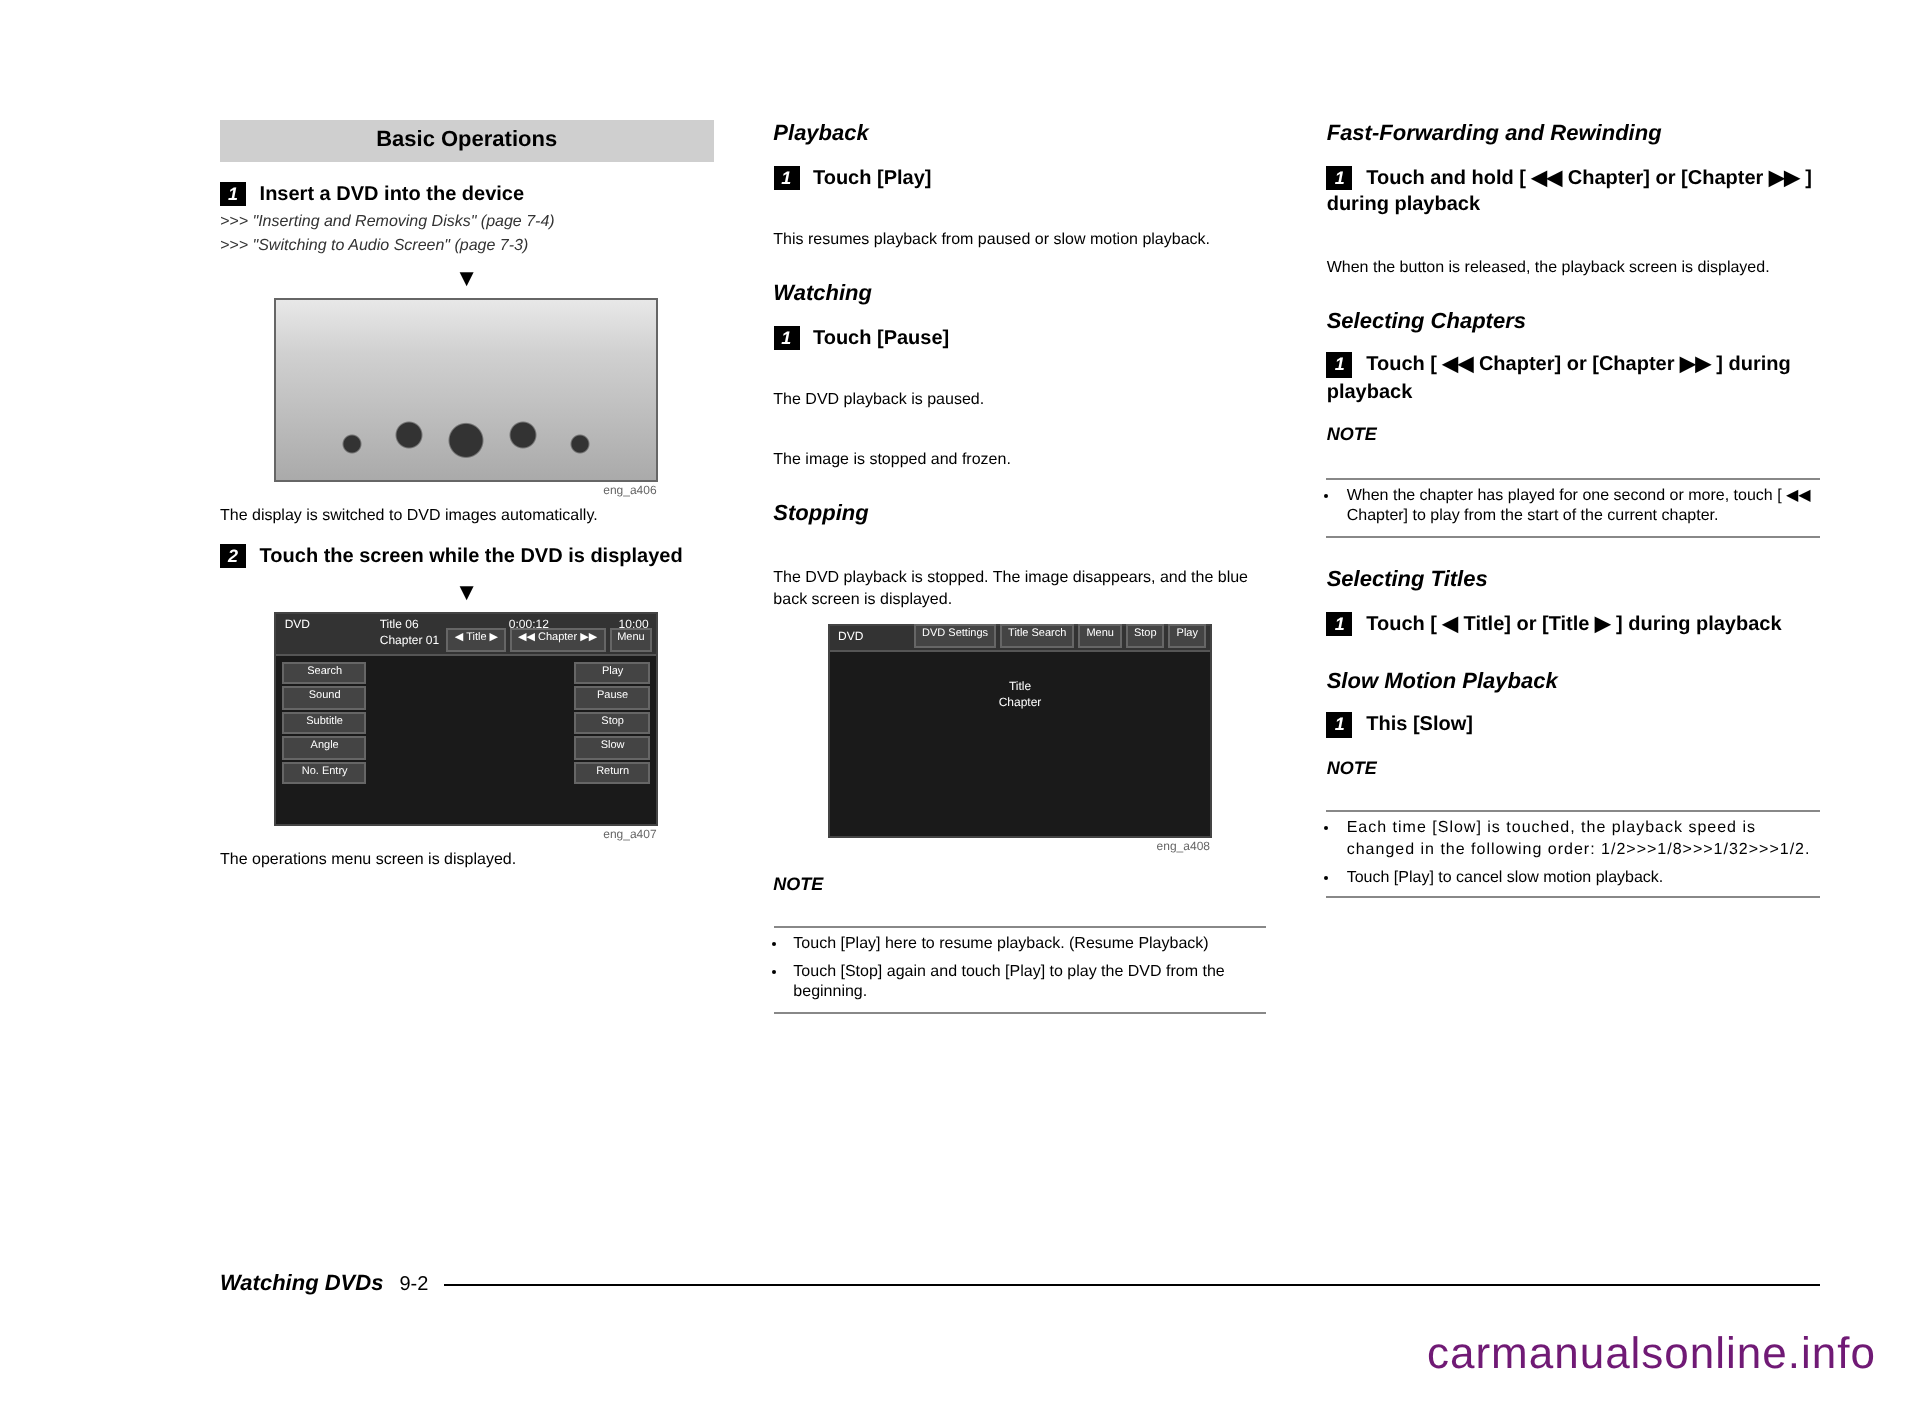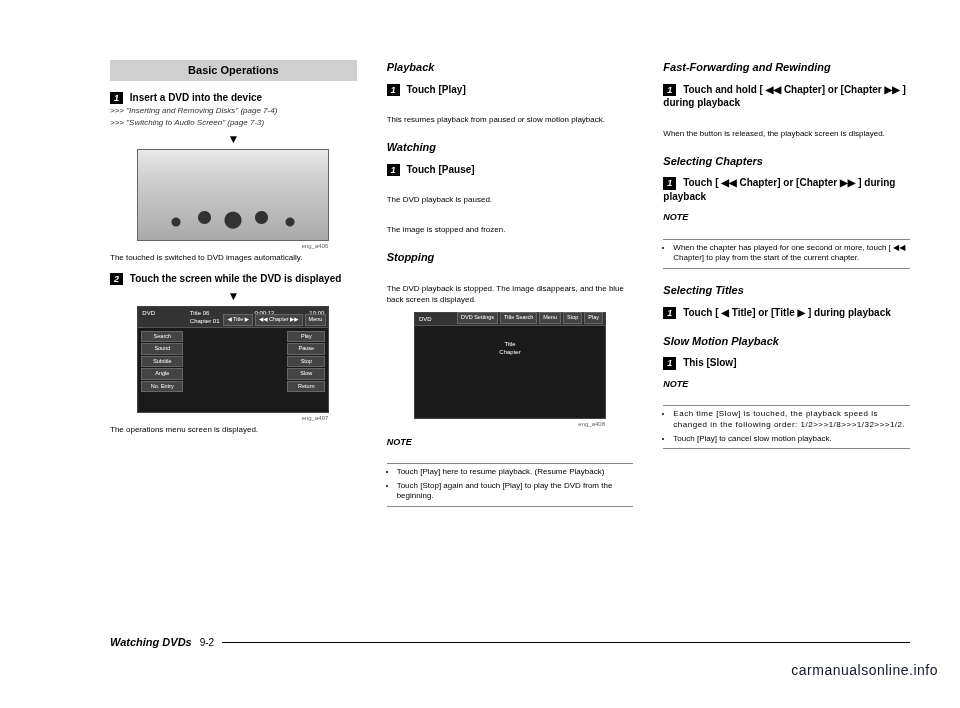--- a/index.html
+++ b/index.html
@@ -142,24 +142,24 @@
     font-size: 10px;
     display: flex;
     align-items: center;
     gap: 8px;
   }
   .footer .title { font-weight: bold; font-style: italic; font-size: 11px; }
   .footer .pg { font-size: 10px; }
   .footer .line { flex: 1; border-top: 1px solid #000; }
   .watermark {
     position: absolute;
-    bottom: 30px;
+    bottom: 18px;
     right: 22px;
-    font-size: 14px;
-    color: #0f172a;
+    font-size: 22px;
+    color: #701a75;
     letter-spacing: 0.5px;
     font-weight: normal;
   }
   .icon { font-family: Arial; }
   .body-text { font-size: 8px; margin: 19px 0 6px 0;}
 </style>
 </head>
 <body>
 
 <div class="page">
@@ -170,21 +170,21 @@
     <div class="step">
       <span class="numbox">1</span>
       <span>Insert a DVD into the device</span>
     </div>
     <div class="ref">&gt;&gt;&gt; "Inserting and Removing Disks" (page 7-4)</div>
     <div class="ref">&gt;&gt;&gt; "Switching to Audio Screen" (page 7-3)</div>
     <div class="arrow-down">▼</div>
 
     <div class="screenshot1"></div>
     <div class="figlabel">eng_a406</div>
-    <div class="caption">The touched is switched to DVD images automatically.</div>
+    <div class="caption">The display is switched to DVD images automatically.</div>
 
     <div class="step">
       <span class="numbox">2</span>
       <span>Touch the screen while the DVD is displayed</span>
     </div>
     <div class="arrow-down">▼</div>
 
     <div class="screenshot2">
       <div class="dvd-top">
         <span>DVD</span>

